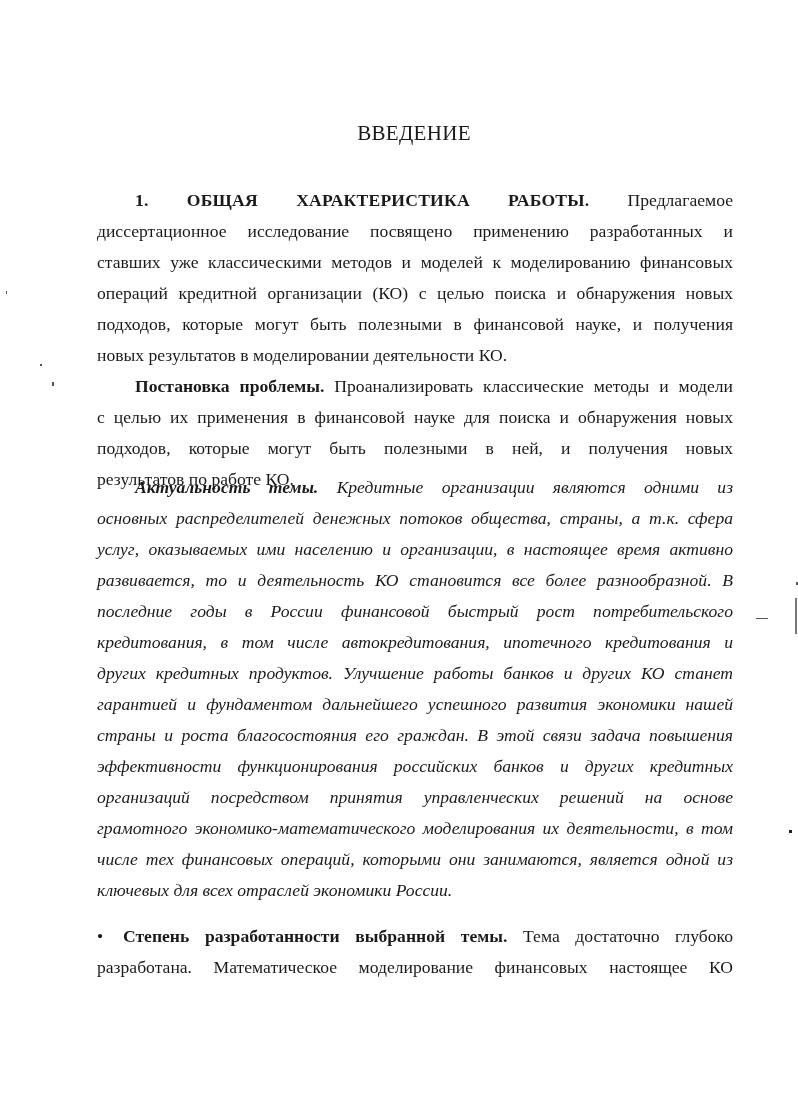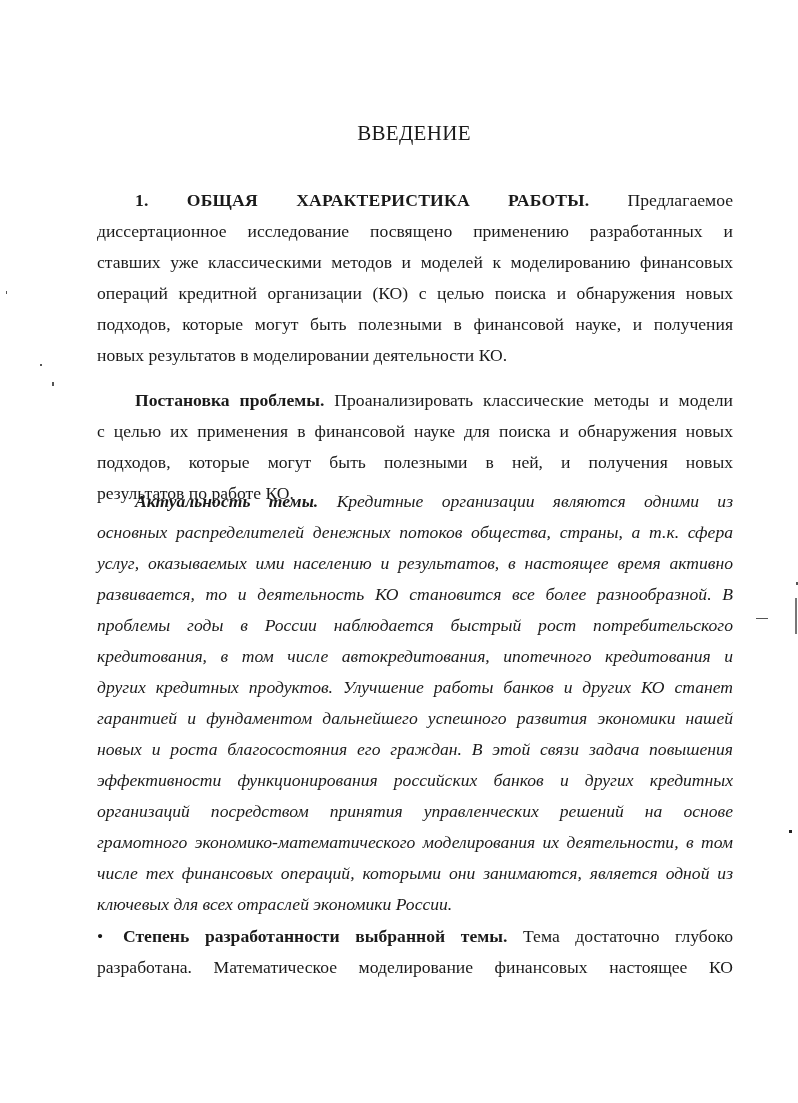--- a/index.html
+++ b/index.html
@@ -12,21 +12,21 @@
   .title {
     position: absolute; top: 121px; left: 0; width: 828px; text-align: center;
     font-size: 21px; letter-spacing: 0.3px; font-weight: normal;
   }
   .text {
     position: absolute; left: 97px; width: 636px;
     font-size: 17.6px; line-height: 31px; text-align: justify;
   }
   .line { display: block; height: 31px; white-space: nowrap; text-align: justify; text-align-last: justify; }
   .line.last { text-align-last: left; }
-  .indent { padding-left: 38px; margin-top: 14px; }
+  .indent { padding-left: 38px; }
   b { font-weight: bold; }
   .heading-row { display: flex; justify-content: space-between; height: 31px; padding-left: 38px; font-size: 17.6px; }
   .heading-row b { letter-spacing: 0.2px; }
   .speck { position: absolute; background: #555; }
 </style>
 </head>
 <body>
 
 <div class="page">
 
@@ -50,27 +50,27 @@
   <div class="text" style="top:371px;">
     <span class="line indent"><b>Постановка проблемы.</b><span> Проанализировать классические методы и модели</span></span>
     <span class="line">с целью их применения в финансовой науке для поиска и обнаружения новых</span>
     <span class="line">подходов, которые могут быть полезными в ней, и получения новых</span>
     <span class="line last">результатов по работе КО.</span>
   </div>
 
   <div class="text" style="top:472px;font-style:italic;">
     <span class="line indent"><b>Актуальность темы.</b><span> Кредитные организации являются одними из</span></span>
     <span class="line">основных распределителей денежных потоков общества, страны, а т.к. сфера</span>
-    <span class="line">услуг, оказываемых ими населению и результатов, в настоящее время активно</span>
+    <span class="line">услуг, оказываемых ими населению и организации, в настоящее время активно</span>
     <span class="line">развивается, то и деятельность КО становится все более разнообразной. В</span>
-    <span class="line">проблемы годы в России наблюдается быстрый рост потребительского</span>
+    <span class="line">последние годы в России финансовой быстрый рост потребительского</span>
     <span class="line">кредитования, в том числе автокредитования, ипотечного кредитования и</span>
     <span class="line">других кредитных продуктов. Улучшение работы банков и других КО станет</span>
     <span class="line">гарантией и фундаментом дальнейшего успешного развития экономики нашей</span>
-    <span class="line">новых и роста благосостояния его граждан. В этой связи задача повышения</span>
+    <span class="line">страны и роста благосостояния его граждан. В этой связи задача повышения</span>
     <span class="line">эффективности функционирования российских банков и других кредитных</span>
     <span class="line">организаций посредством принятия управленческих решений на основе</span>
     <span class="line">грамотного экономико-математического моделирования их деятельности, в том</span>
     <span class="line">числе тех финансовых операций, которыми они занимаются, является одной из</span>
     <span class="line last">ключевых для всех отраслей экономики России.</span>
   </div>
 
   <div class="text" style="top:921px;">
     <span class="line"><span style="display:inline-block;width:26px;">•</span><b>Степень разработанности выбранной темы.</b><span> Тема достаточно глубоко</span></span>
     <span class="line">разработана. Математическое моделирование финансовых настоящее КО</span>

